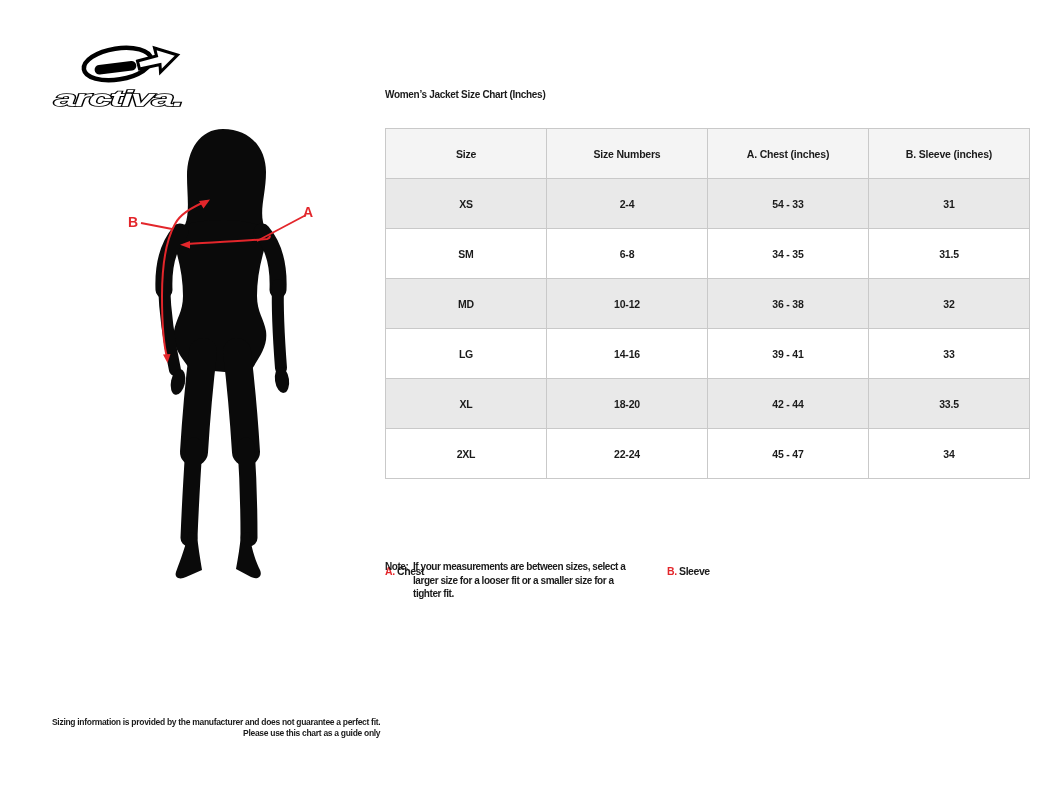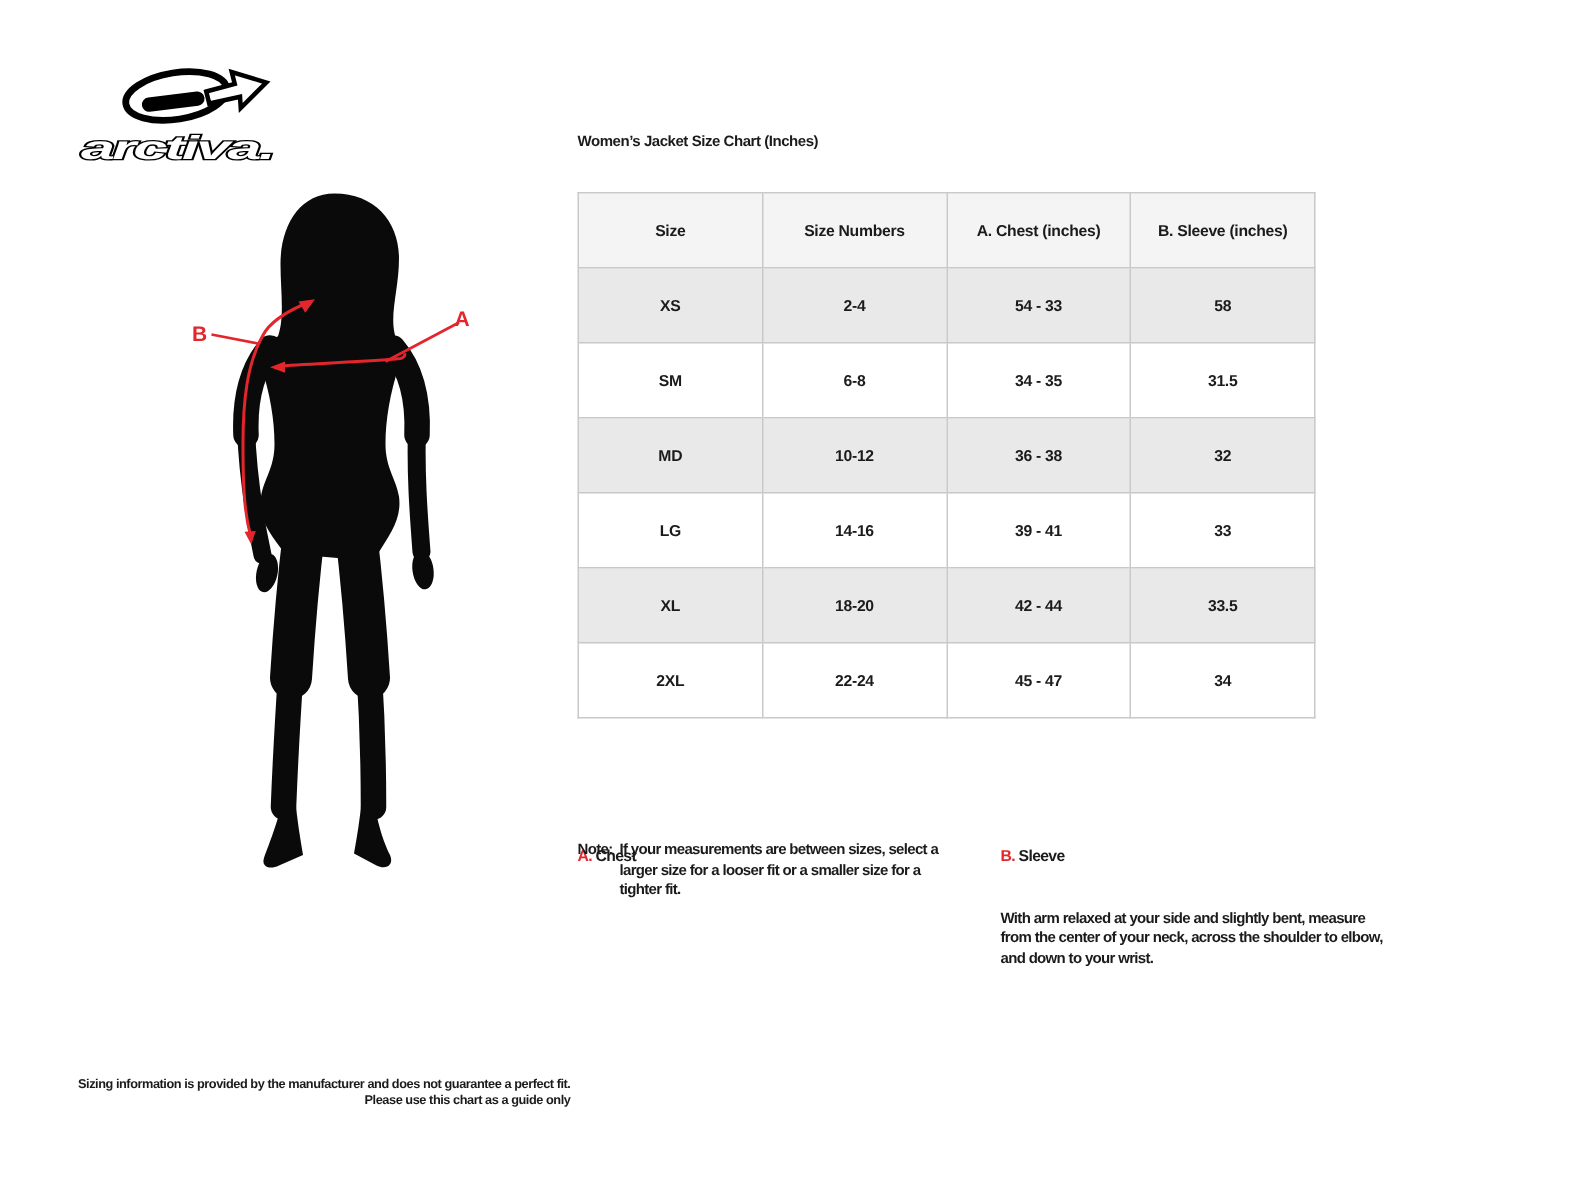--- a/index.html
+++ b/index.html
@@ -8,21 +8,21 @@
 
   .logo { position: absolute; left: 52px; top: 42px; width: 140px; height: 72px; }
   .logo .emblem { position: absolute; left: 24px; top: 0; }
   .logo .wordmark { position: absolute; left: 0; top: 44px; }
 
   .figure-svg { position: absolute; left: 110px; top: 120px; width: 260px; height: 470px; }
 
   .page-title { position: absolute; left: 385px; top: 89px; font-size: 10px; font-weight: bold;
     letter-spacing: -0.3px; color: #1b1b1b; }
 
-  table.size-chart { position: absolute; left: 385px; top: 128px; width: 492px;
+  table.size-chart { position: absolute; left: 385px; top: 128px; width: 645px;
     border-collapse: collapse; table-layout: fixed; }
   table.size-chart th, table.size-chart td { border: 1px solid #c9c9c9; height: 50px;
     text-align: center; vertical-align: middle; font-size: 10.5px; font-weight: bold;
     letter-spacing: -0.2px; color: #1b1b1b; }
   table.size-chart thead th { background: #f4f4f4; }
   table.size-chart tbody tr:nth-child(odd) td { background: #e9e9e9; }
   table.size-chart tbody tr:nth-child(even) td { background: #ffffff; }
 
   .notes { position: absolute; left: 385px; top: 496px; width: 640px; height: 120px; }
   .note-block { position: absolute; top: 0; font-size: 10px; font-weight: bold;
@@ -109,21 +109,21 @@
       <th>Size Numbers</th>
       <th>A. Chest (inches)</th>
       <th>B. Sleeve (inches)</th>
     </tr>
   </thead>
   <tbody>
       <tr>
         <td>XS</td>
         <td>2-4</td>
         <td>54 - 33</td>
-        <td>58</td>
+        <td>31</td>
       </tr>
       <tr>
         <td>SM</td>
         <td>6-8</td>
         <td>34 - 35</td>
         <td>31.5</td>
       </tr>
       <tr>
         <td>MD</td>
         <td>10-12</td>
@@ -151,23 +151,20 @@
     </tbody>
 </table>
 
 <div class="notes">
   <div class="note-block left">
     <div class="note-head"><span class="red">A.</span> <span>Chest</span></div>
   </div>
 
   <div class="note-block right">
     <div class="note-head"><span class="red">B.</span> <span>Sleeve</span></div>
-    <div>With arm relaxed at your side and slightly bent, measure
-from the center of your neck, across the shoulder to elbow,
-and down to your wrist.</div>
   </div>
 
   <div class="note-para">
     <div class="note-label">Note:</div>
     <div class="note-body">If your measurements are between sizes, select a
 larger size for a looser fit or a smaller size for a
 tighter fit.</div>
   </div>
 </div>
 

